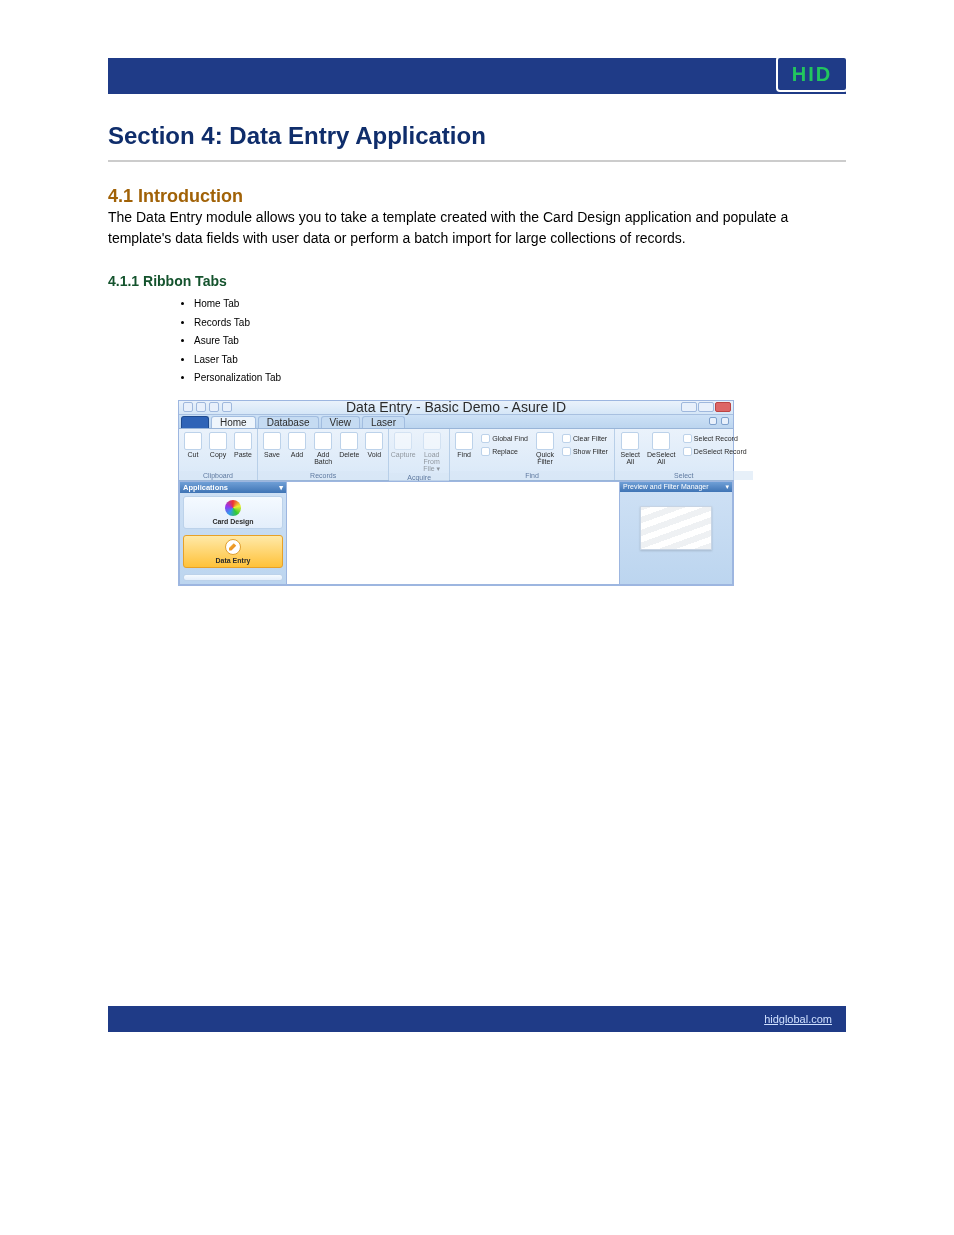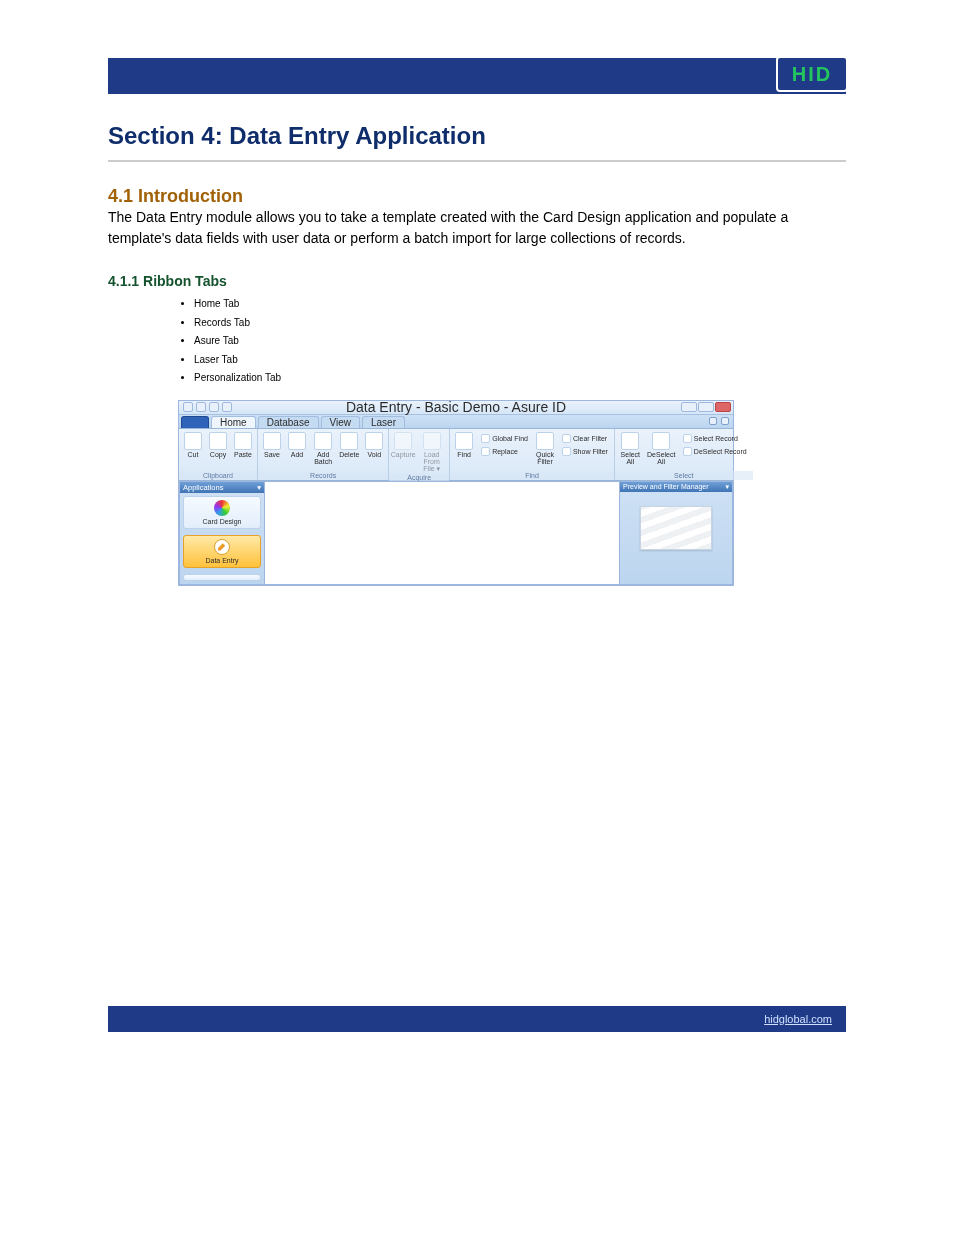--- a/index.html
+++ b/index.html
@@ -40,21 +40,21 @@
   .rbtn { display: flex; flex-direction: column; align-items: center; justify-content: flex-start; padding: 1px 3px; min-width: 24px; }
   .rbtn .ico { width: 18px; height: 18px; background: #fff; border: 1px solid #bcd2ea; border-radius: 2px; margin-bottom: 1px; }
   .rbtn .lbl { font-size: 7px; text-align: center; line-height: 1; }
   .rbtn.disabled { opacity: .45; }
   .rbtn.small { flex-direction: row; min-width: 0; padding: 0 2px; align-items: center; height: 12px; }
   .rbtn.small .ico { width: 9px; height: 9px; margin: 0 2px 0 0; }
   .rbtn.small .lbl { font-size: 7px; white-space: nowrap; }
   .stack { display: flex; flex-direction: column; justify-content: flex-start; gap: 1px; padding: 2px 2px; }
 
   .workarea { display: flex; height: 104px; background: #e9f1fa; }
-  .apppanel { width: 86px; border: 1px solid #9db6e0; background: linear-gradient(#cfe1f5,#bcd5ef); display: flex; flex-direction: column; }
+  .apppanel { width: 108px; border: 1px solid #9db6e0; background: linear-gradient(#cfe1f5,#bcd5ef); display: flex; flex-direction: column; font-weight: bold; }
   .apppanel .phead { font-size: 7.5px; color: #fff; background: linear-gradient(#6f9fd6,#3f74b5); padding: 1px 3px; display:flex; justify-content: space-between; align-items:center; }
   .appbtn { margin: 3px; border: 1px solid #bcd2ea; background: linear-gradient(#f5faff,#e3eefb); border-radius: 3px; display: flex; flex-direction: column; align-items: center; padding: 3px 0; font-size: 7px; }
   .appbtn.active { background: linear-gradient(#ffe9a8,#ffc23a); border-color: #e7a128; }
   .appbtn .aico { width: 16px; height: 16px; border-radius: 8px; margin-bottom: 2px; }
   .aico.design { background: conic-gradient(#e33,#ee3,#3c3,#39e,#93e,#e33); }
   .aico.entry { background: #fff; border: 1px solid #e0a030; position: relative; }
   .aico.entry::after { content:""; position:absolute; left:3px; top:3px; width:8px; height:8px; background: linear-gradient(135deg,#f7b733,#e07a1f); clip-path: polygon(0 70%,60% 10%,90% 40%,30% 100%,0 100%); }
   .aico.reports { width:18px; height:12px; border-radius:6px 6px 0 0; background: linear-gradient(#7bd36b,#3a9e2c); }
   .canvas { flex: 1; background: #fff; border-top: 1px solid #9db6e0; border-bottom: 1px solid #9db6e0; }
   .preview { width: 114px; border: 1px solid #9db6e0; background: linear-gradient(#cfe1f5,#bcd5ef); }

